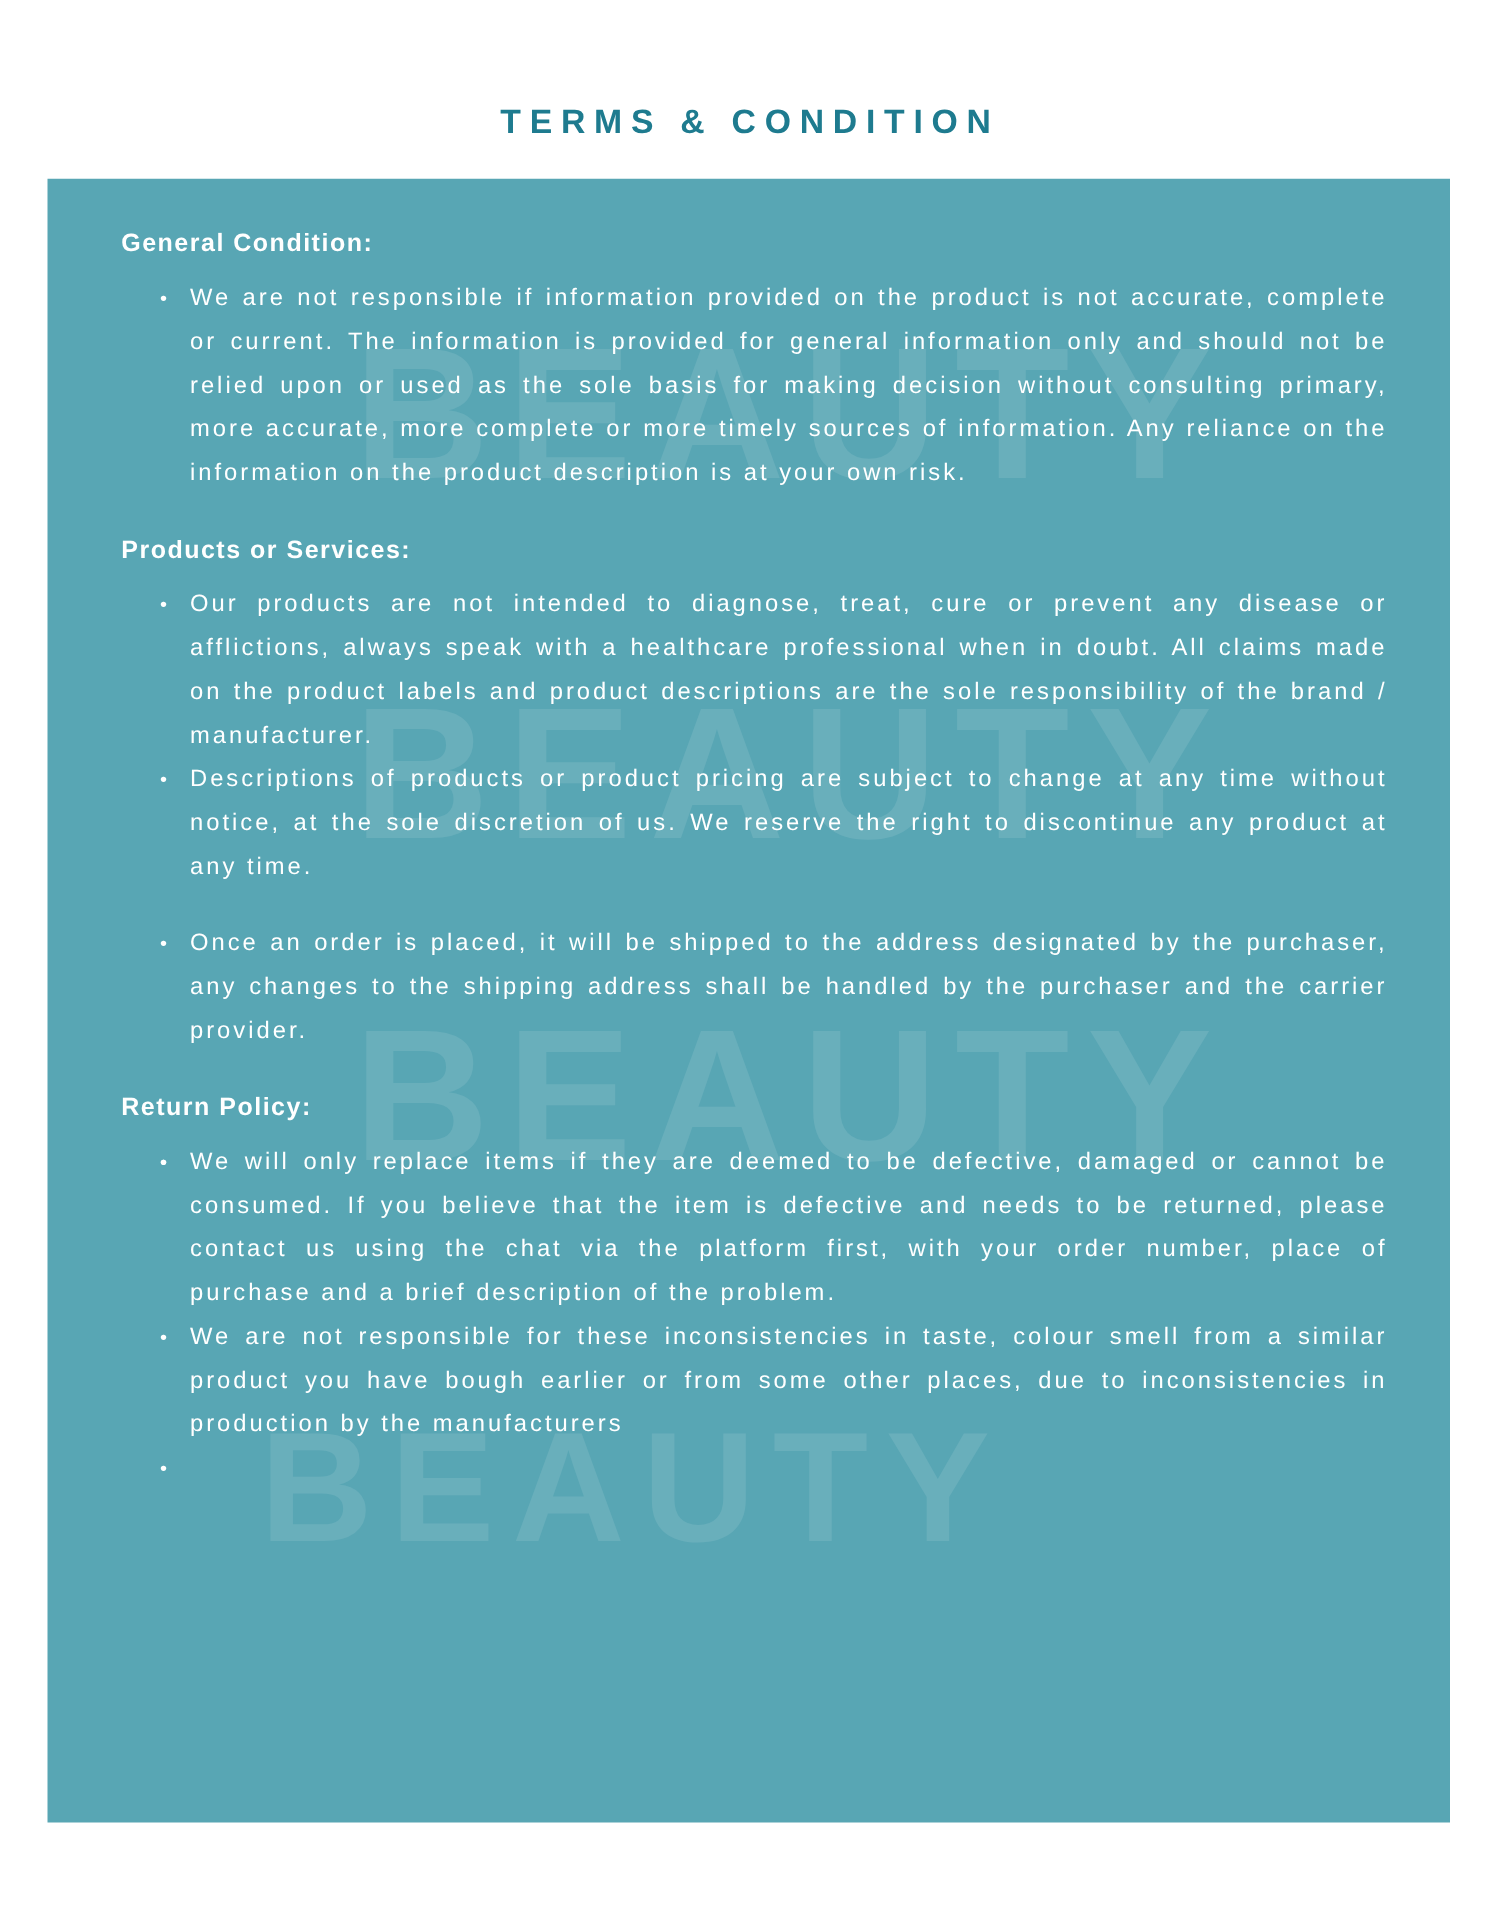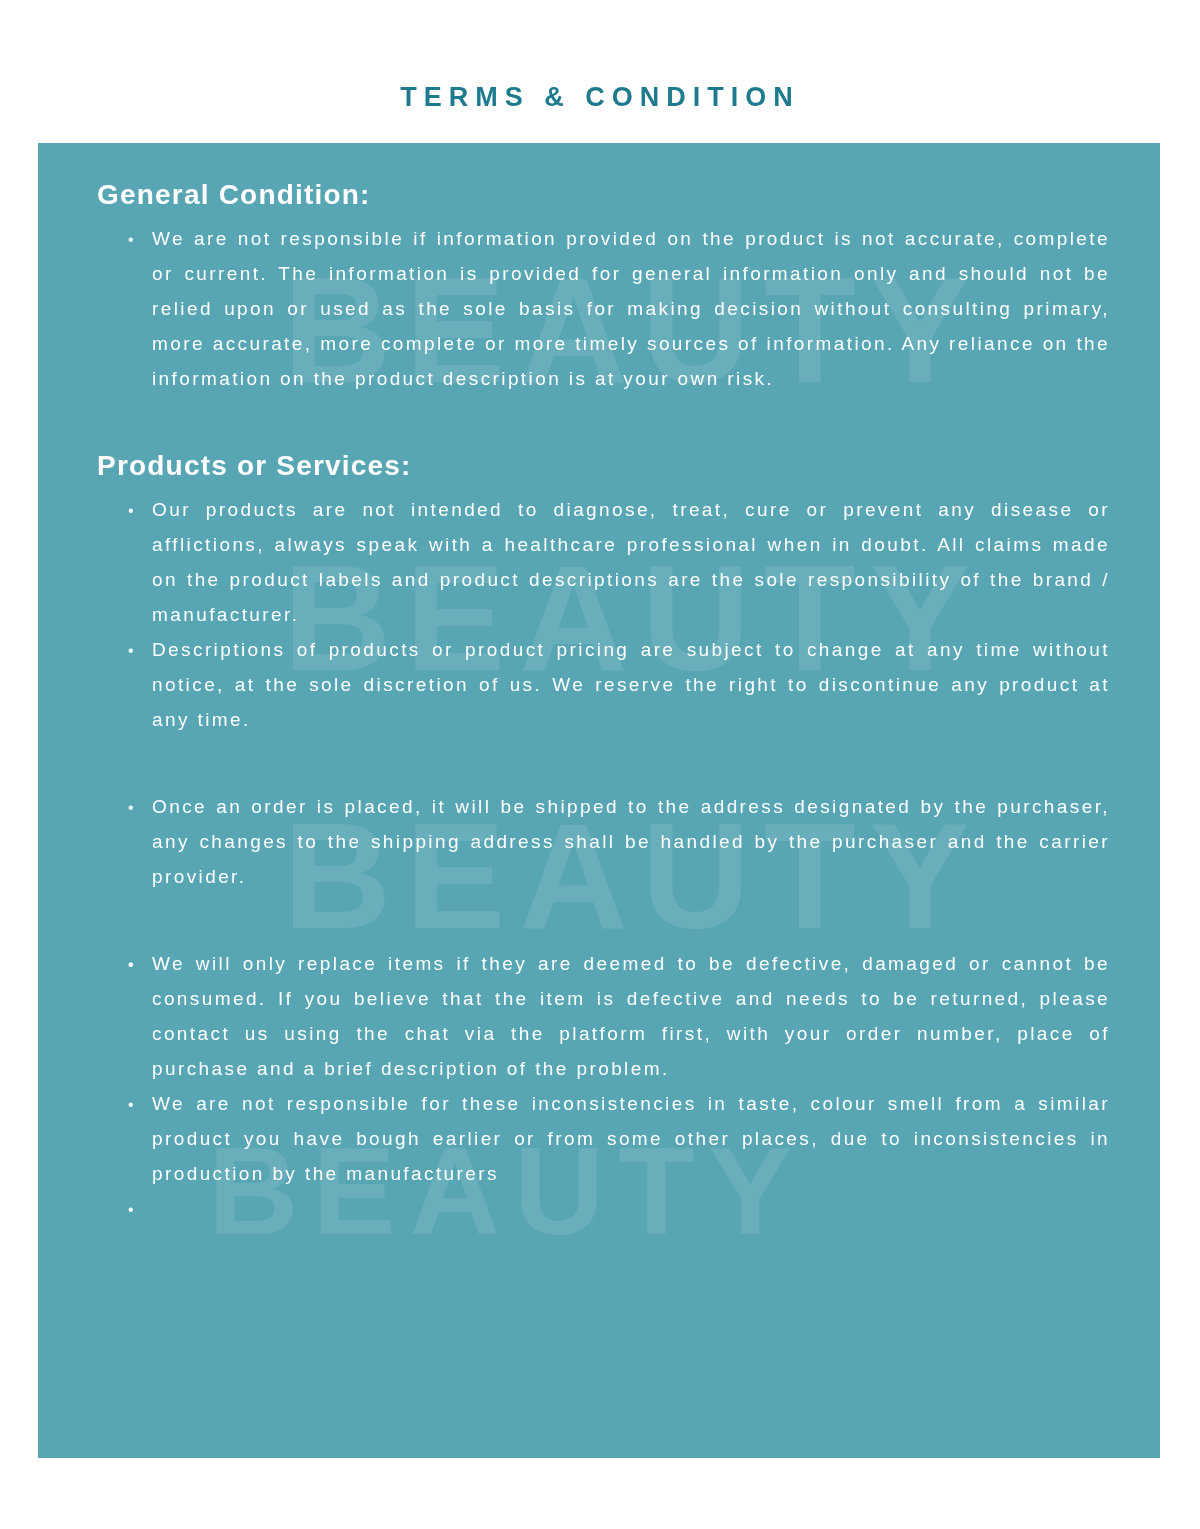--- a/index.html
+++ b/index.html
@@ -50,25 +50,25 @@
     user-select: none;
   }
   .wm1 { top: 112px; left: 245px; font-size: 150px; }
   .wm2 { top: 400px; left: 245px; font-size: 150px; }
   .wm3 { top: 658px; left: 245px; font-size: 150px; }
   .wm4 { top: 985px; left: 170px; font-size: 125px; }
   .section {
     position: relative;
     z-index: 1;
   }
-  .section + .section { margin-top: 52px; }
+  .section + .section { margin-top: 26px; }
   .section-heading {
     margin: 0 0 8px 0;
     color: #ffffff;
-    font-size: 28px;
+    font-size: 20px;
     line-height: 36px;
     font-weight: 700;
     letter-spacing: 1.2px;
   }
   .bullet-list {
     list-style: none;
     margin: 0;
     padding: 0 0 0 55px;
   }
   .bullet-item {
@@ -126,20 +126,21 @@
     <section class="section">
       <ul class="bullet-list">
         <li class="bullet-item">
           <span class="bullet-marker">•</span>
           <span class="bullet-text">Once an order is placed, it will be shipped to the address designated by the purchaser, any changes to the shipping address shall be handled by the purchaser and the carrier provider.</span>
         </li>
       </ul>
     </section>
 
     <section class="section">
+      <h2 class="section-heading">Return Policy:</h2>
       <ul class="bullet-list">
         <li class="bullet-item">
           <span class="bullet-marker">•</span>
         </li>
         <li class="bullet-item">
           <span class="bullet-marker">•</span>
           <span class="bullet-text">We will only replace items if they are deemed to be defective, damaged or cannot be consumed. If you believe that the item is defective and needs to be returned, please contact us using the chat via the platform first, with your order number, place of purchase and a brief description of the problem.</span>
         </li>
         <li class="bullet-item">
           <span class="bullet-marker">•</span>

